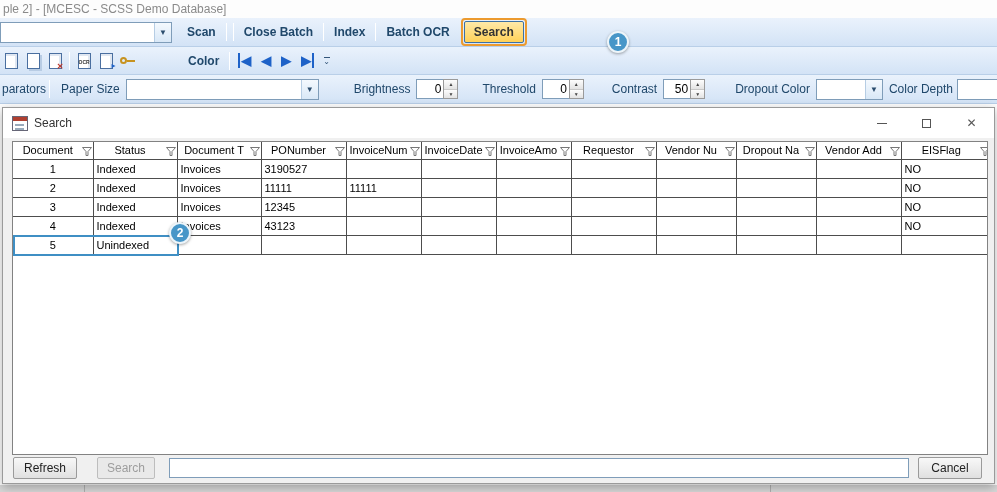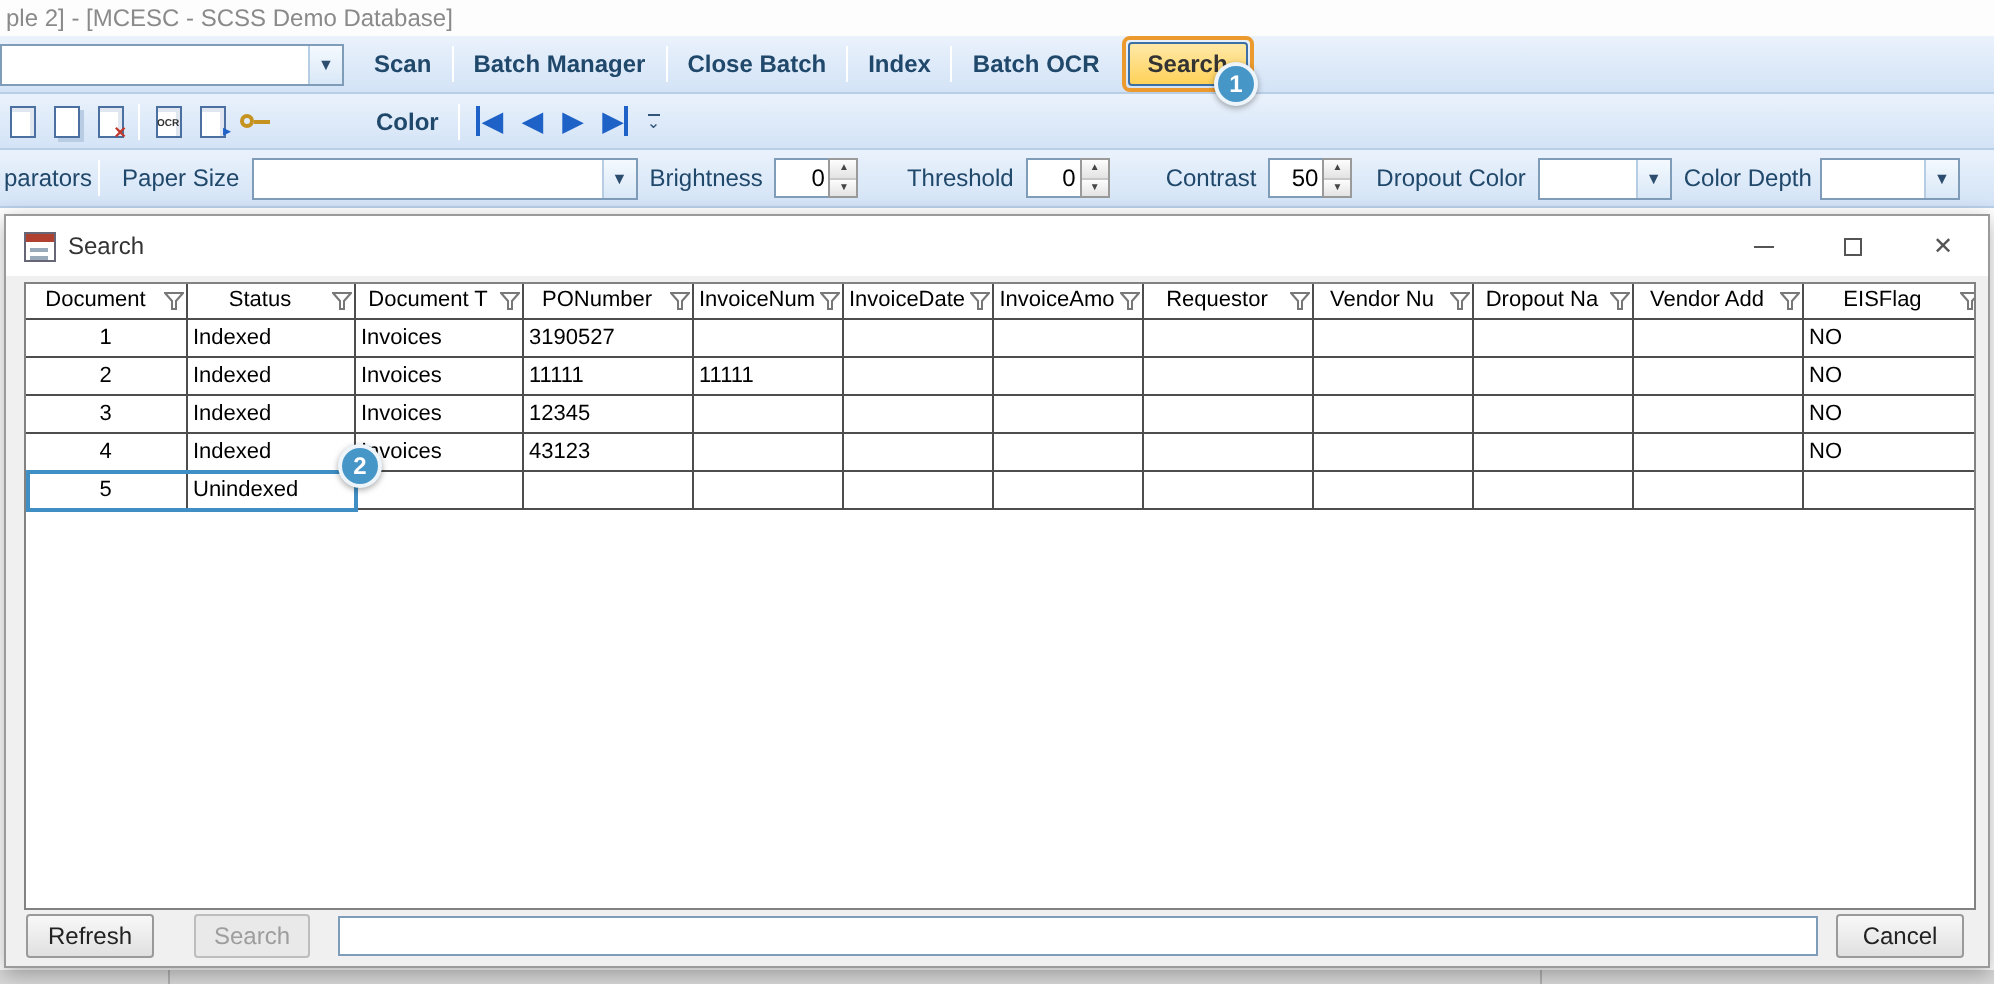--- a/index.html
+++ b/index.html
@@ -117,21 +117,20 @@
 
 <div class="titlebar">ple 2] - [MCESC - SCSS Demo Database]</div>
 
 <div class="tb tb1">
   <div class="combo combo-batch">
     <input readonly="" value="" style="">
     <span class="combo-arrow">▼</span>
   </div>
   <button class="tbtn">Scan</button>
   <span class="vsep"></span>
-  <button class="tbtn">Batch Manager</button>
   <span class="vsep"></span>
   <button class="tbtn">Close Batch</button>
   <span class="vsep"></span>
   <button class="tbtn">Index</button>
   <span class="vsep"></span>
   <button class="tbtn">Batch OCR</button>
   <div class="search-annot">
     <button class="tbtn search-btn">Search</button>
   </div>
 </div>
@@ -178,21 +177,21 @@
 </div>
 
 <div class="tb tb3">
   <span class="lbl" style="margin-left:2px">parators</span>
   <span class="vsep"></span>
   <span class="lbl" style="margin-left:8px">Paper Size</span>
   <div class="combo combo-paper" style="margin-left:6px">
     <input readonly="" value="" style="">
     <span class="combo-arrow">▼</span>
   </div>
-  <span class="lbl" style="margin-left:6px">Brightness</span>
+  <span class="lbl" style="margin-left:35px">Brightness</span>
   <div class="spinner" style="margin-left:6px">
     <input class="spin-val" readonly="" value="0" style="">
     <div class="spin-btns">
         <div>▲</div>
         <div>▼</div>
       </div>
   </div>
   <span class="lbl" style="margin-left:24px">Threshold</span>
   <div class="spinner" style="margin-left:6px">
     <input class="spin-val" readonly="" value="0" style="">
@@ -202,21 +201,21 @@
       </div>
   </div>
   <span class="lbl" style="margin-left:28px">Contrast</span>
   <div class="spinner" style="margin-left:6px">
     <input class="spin-val" readonly="" value="50" style="">
     <div class="spin-btns">
         <div>▲</div>
         <div>▼</div>
       </div>
   </div>
-  <span class="lbl" style="margin-left:12px">Dropout Color</span>
+  <span class="lbl" style="margin-left:30px">Dropout Color</span>
   <div class="combo combo-dropout" style="margin-left:6px">
     <input readonly="" value="" style="">
     <span class="combo-arrow">▼</span>
   </div>
   <span class="lbl" style="margin-left:6px">Color Depth</span>
   <div class="combo combo-depth" style="margin-left:4px">
     <input readonly="" value="" style="">
     <span class="combo-arrow">▼</span>
   </div>
 </div>

